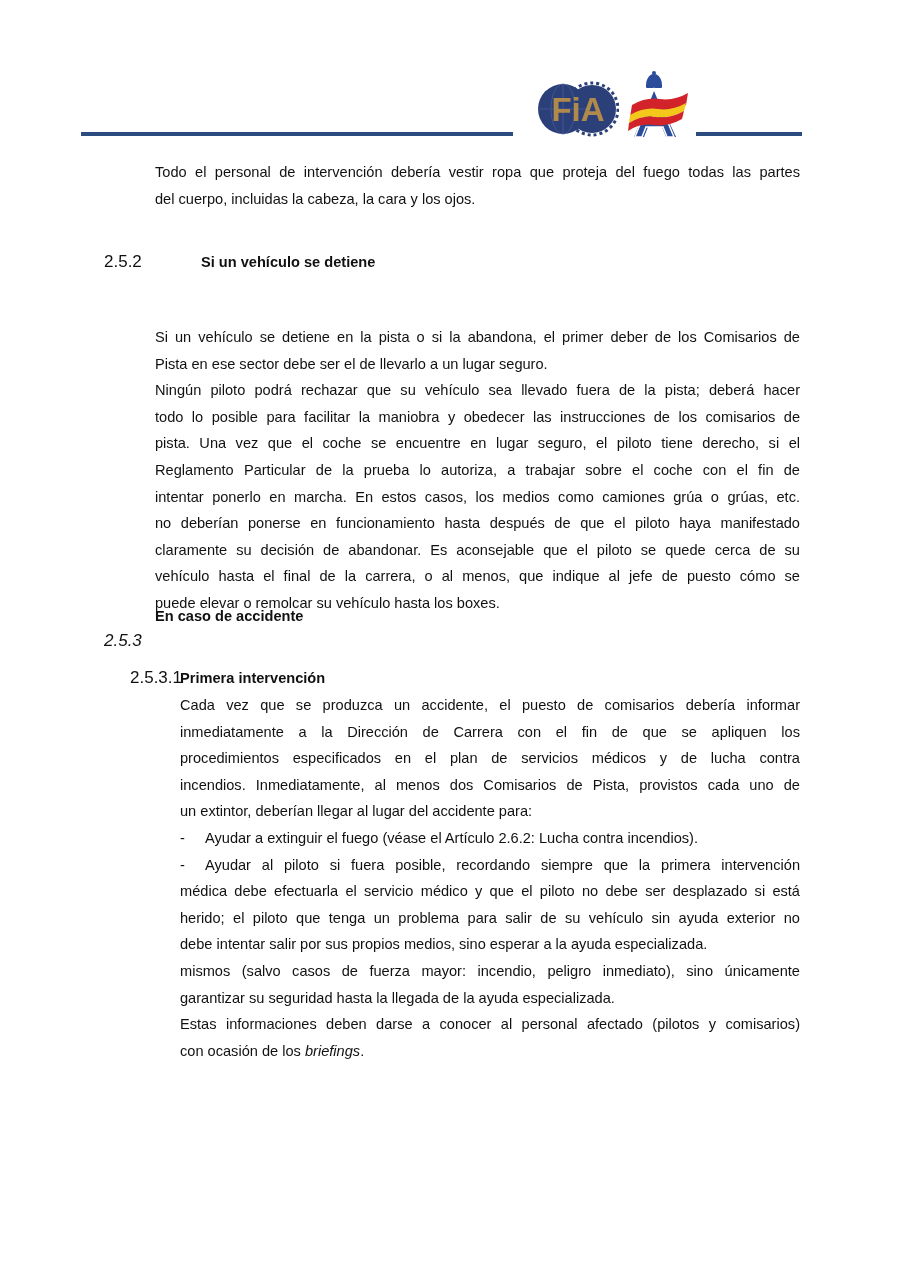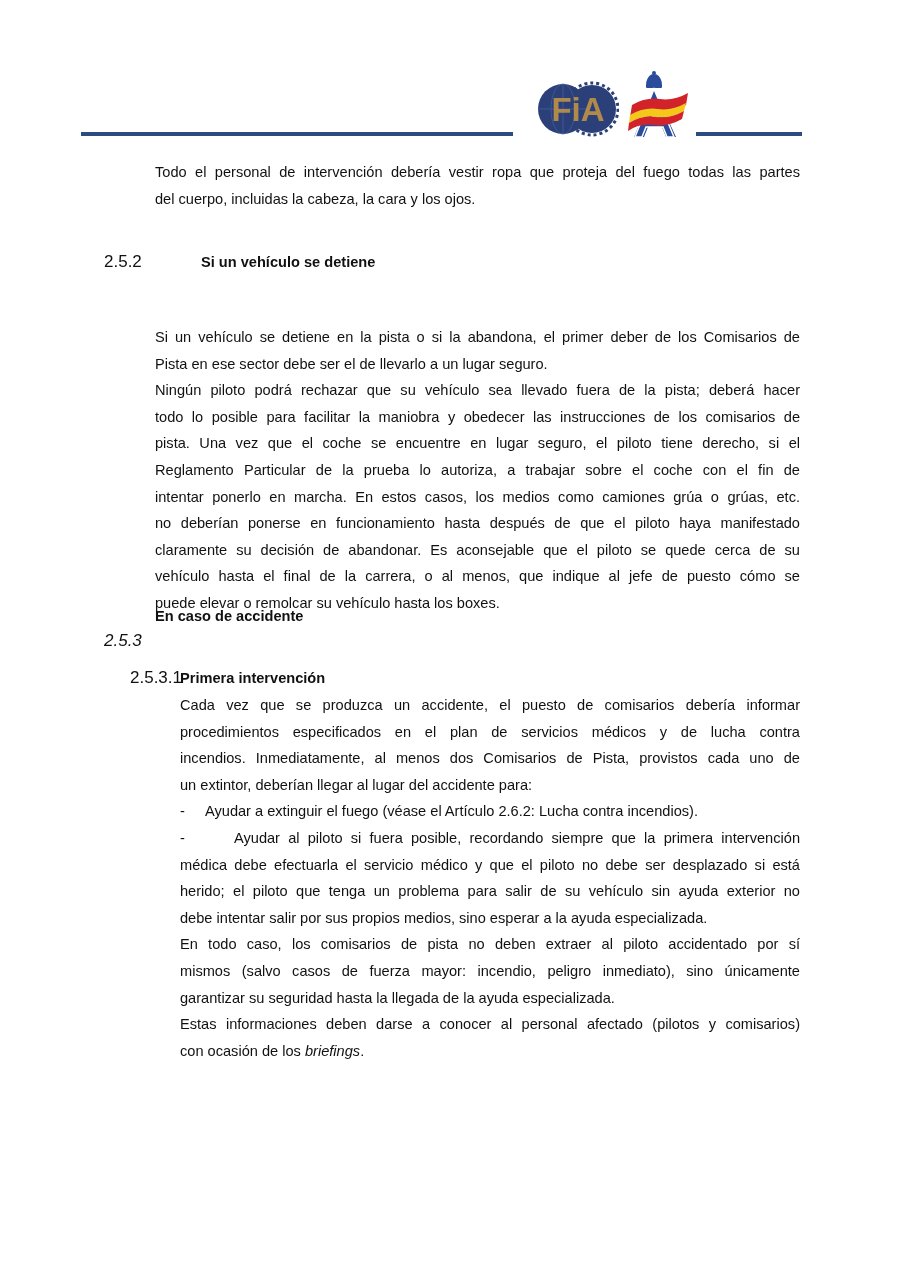--- a/index.html
+++ b/index.html
@@ -87,34 +87,34 @@
   <span class="line">puede elevar o remolcar su vehículo hasta los boxes.</span>
 </div>
 
 <div class="num" style="left:104px; top:628px;font-style:italic;">2.5.3</div>
 <div class="heading" style="left:155px; top:603px;">En caso de accidente</div>
 
 <div class="num" style="left:130px; top:665px;">2.5.3.1</div>
 <div class="heading" style="left:180px; top:665px;">Primera intervención</div>
 <div class="text body2" style="top:692px;">
   <span class="line just">Cada vez que se produzca un accidente, el puesto de comisarios debería informar</span>
+  <span class="line just">inmediatamente a la Dirección de Carrera con el fin de que se apliquen los</span>
   <span class="line just">procedimientos especificados en el plan de servicios médicos y de lucha contra</span>
   <span class="line just">incendios. Inmediatamente, al menos dos Comisarios de Pista, provistos cada uno de</span>
   <span class="line">un extintor, deberían llegar al lugar del accidente para:</span>
 
   <span class="line">
     <span class="bullet-dash">-</span><span>Ayudar a extinguir el fuego (véase el Artículo 2.6.2: Lucha contra incendios).</span>
   </span>
   <span class="line just" style="display:flex;">
     <span class="bullet-dash">-</span>
-      <span style="flex:1; text-align:justify; text-align-last:justify;margin-left:29px;">Ayudar al piloto si fuera posible, recordando siempre que la primera intervención</span>
+      <span style="flex:1; text-align:justify; text-align-last:justify;">Ayudar al piloto si fuera posible, recordando siempre que la primera intervención</span>
   </span>
   <span class="line just">médica debe efectuarla el servicio médico y que el piloto no debe ser desplazado si está</span>
   <span class="line just">herido; el piloto que tenga un problema para salir de su vehículo sin ayuda exterior no</span>
   <span class="line">debe intentar salir por sus propios medios, sino esperar a la ayuda especializada.</span>
 
-  <span class="line just">En todo caso, los comisarios de pista no deben extraer al piloto accidentado por sí</span>
   <span class="line just">mismos (salvo casos de fuerza mayor: incendio, peligro inmediato), sino únicamente</span>
   <span class="line">garantizar su seguridad hasta la llegada de la ayuda especializada.</span>
 
   <span class="line just">Estas informaciones deben darse a conocer al personal afectado (pilotos y comisarios)</span>
   <span class="line"><span>con ocasión de los </span><em>briefings</em><span>.</span></span>
 </div>
 
 </body></html>

